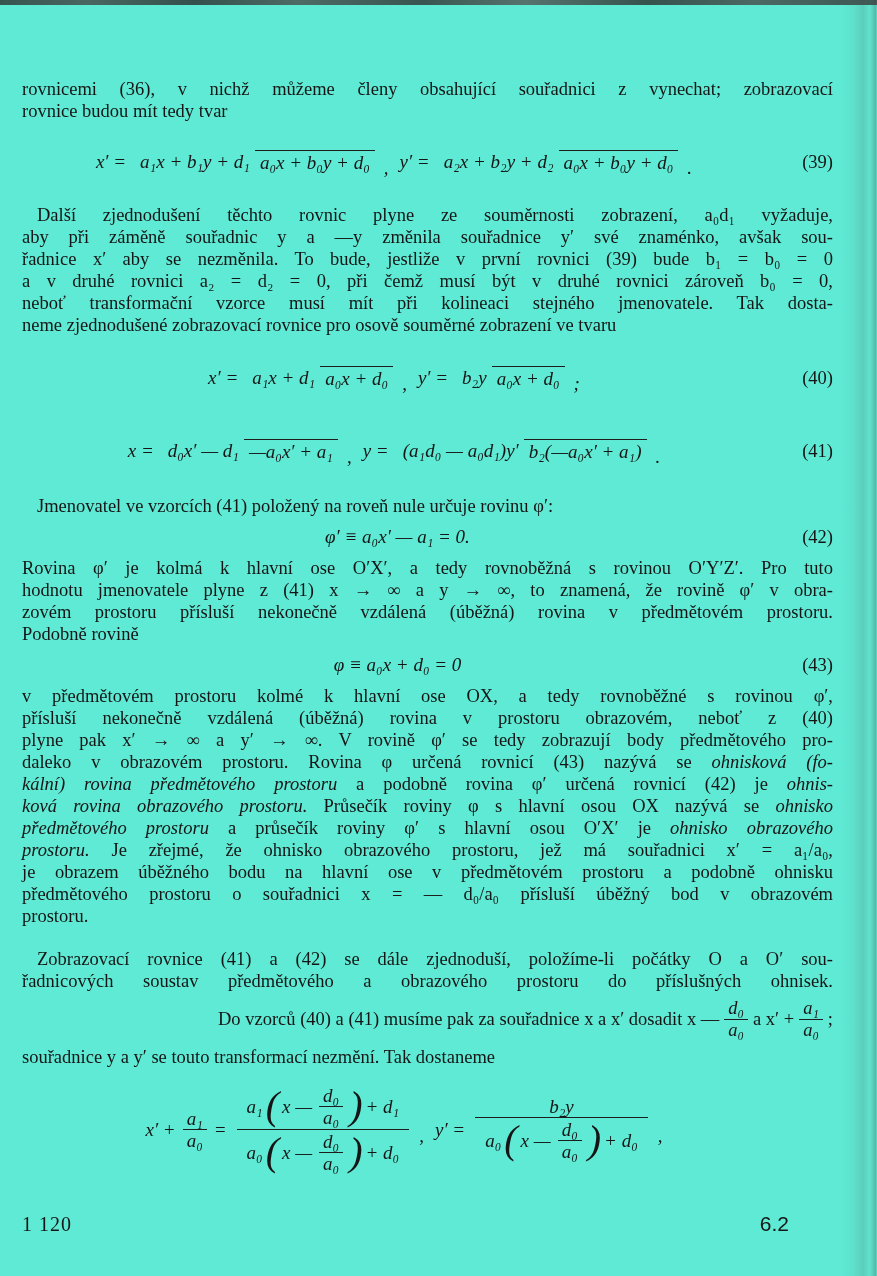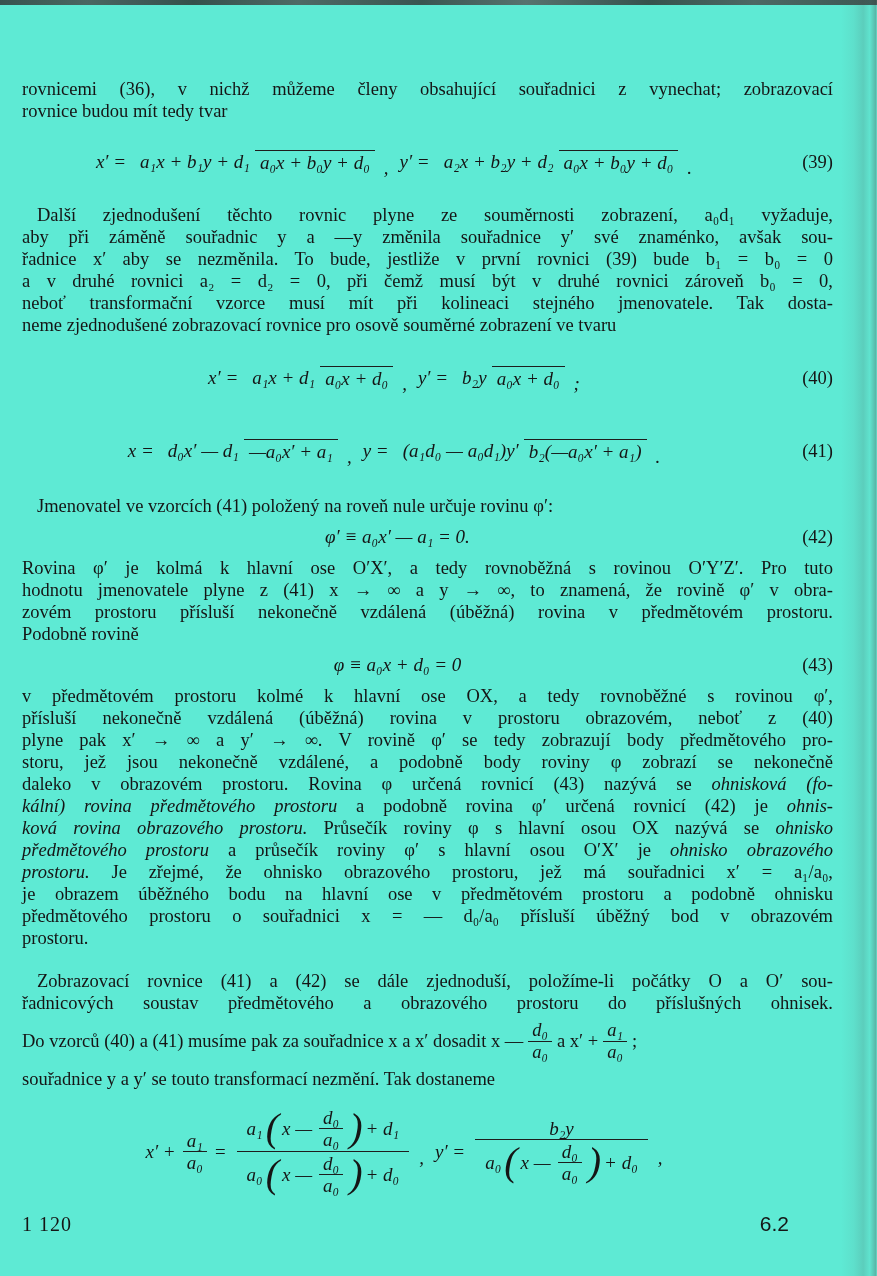--- a/index.html
+++ b/index.html
@@ -49,21 +49,21 @@
   .bigfrac > .bnum, .bigfrac > .bden {
     display:flex; align-items:center; justify-content:center; padding:1px 8px; line-height:1;
   }
   .bigfrac > .bden { border-top:1.4px solid #1d1d1d; }
   .ifrac { display:inline-flex; flex-direction:column; align-items:center; margin:0 5px; }
   .ifrac .num, .ifrac .den { line-height:21px; padding:0 4px; text-align:center;font-style:italic; }
   .ifrac .den { border-top:1.3px solid #1d1d1d; }
   .bigp { font-size:40px; line-height:0; font-weight:400; margin:0 1px; transform:translateY(-1px); }
   
   .tallline {
-    display:flex; align-items:center; justify-content:flex-start;
+    display:flex; align-items:center; justify-content:flex-end;
     height:54px; font-size:18.5px;
   }
   .tallline .txt { white-space:pre; }
   .footer {
     position:absolute; top:1212px; left:22px; right:40px;
     display:flex; justify-content:space-between; align-items:baseline;
   }
   .pageno { font-size:20px; letter-spacing:1px; }
   .secno  { font-family:"Liberation Sans","DejaVu Sans",sans-serif; font-weight:normal;
             font-size:21px; margin-right:48px; }
@@ -161,21 +161,20 @@
 
     <div class="eqrow eq43">
       <span class="eq-simple">φ ≡ a₀x + d₀ = 0</span>
       <span class="eqno">(43)</span>
     </div>
 
     <div>
       <div class="line">v předmětovém prostoru kolmé k hlavní ose OX, a tedy rovnoběžné s rovinou φ′,</div>
       <div class="line">přísluší nekonečně vzdálená (úběžná) rovina v prostoru obrazovém, neboť z (40)</div>
       <div class="line">plyne pak x′ → ∞ a y′ → ∞. V rovině φ′ se tedy zobrazují body předmětového pro-</div>
-      <div class="line">storu, jež jsou nekonečně vzdálené, a podobně body roviny φ zobrazí se nekonečně</div>
       <div class="line"><span>daleko v obrazovém prostoru. Rovina φ určená rovnicí (43) nazývá se </span><span class="em">ohnisková (fo-</span></div>
       <div class="line"><span class="em">kální) rovina předmětového prostoru</span><span> a podobně rovina φ′ určená rovnicí (42) je </span><span class="em">ohnis-</span></div>
       <div class="line"><span class="em">ková rovina obrazového prostoru.</span><span> Průsečík roviny φ s hlavní osou OX nazývá se </span><span class="em">ohnisko</span></div>
       <div class="line"><span class="em">předmětového prostoru</span><span> a průsečík roviny φ′ s hlavní osou O′X′ je </span><span class="em">ohnisko obrazového</span></div>
       <div class="line"><span class="em">prostoru.</span><span> Je zřejmé, že ohnisko obrazového prostoru, jež má souřadnici x′ = a₁/a₀,</span></div>
       <div class="line">je obrazem úběžného bodu na hlavní ose v předmětovém prostoru a podobně ohnisku</div>
       <div class="line">předmětového prostoru o souřadnici x = — d₀/a₀ přísluší úběžný bod v obrazovém</div>
       <div class="line endp">prostoru.</div>
     </div>
 

